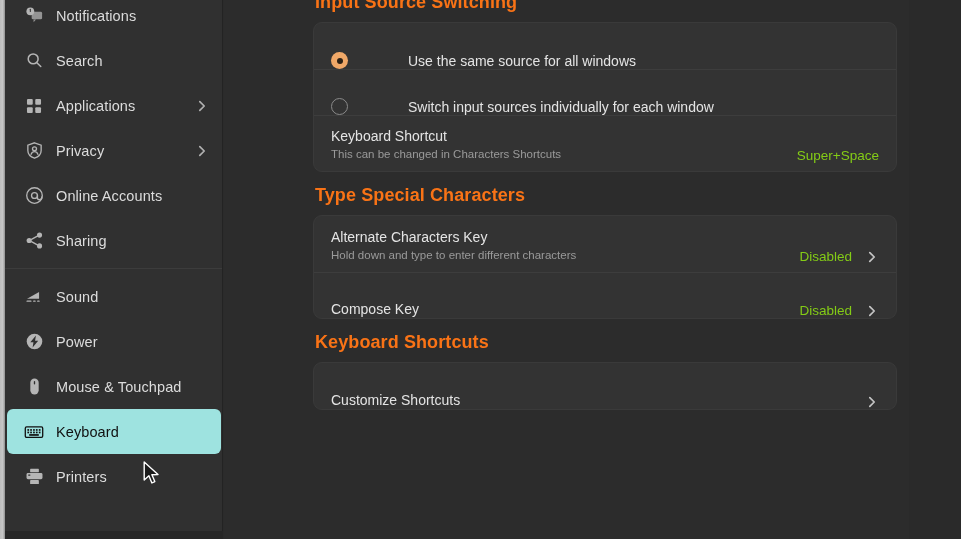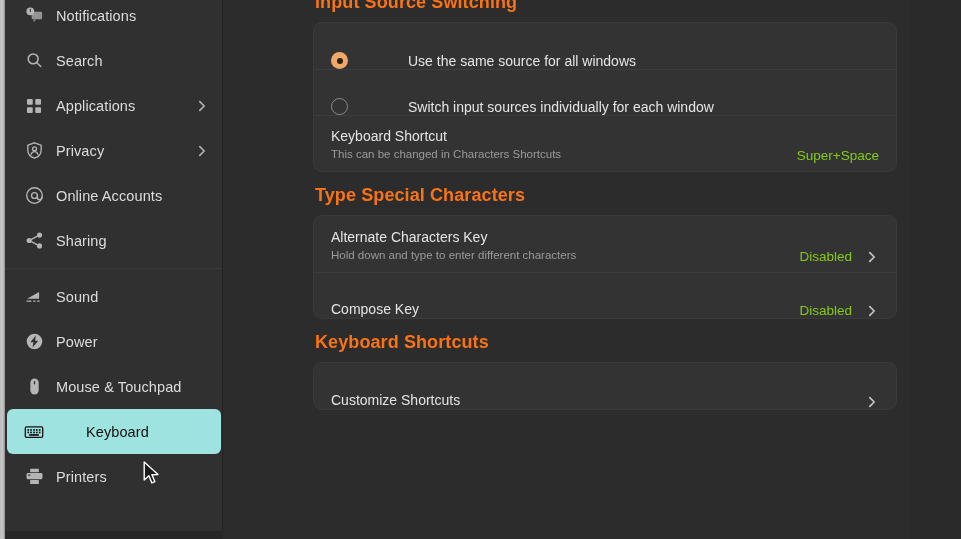--- a/index.html
+++ b/index.html
@@ -86,21 +86,21 @@
     font-size: 15px;
     line-height: 1;
     display: flex;
     align-items: center;
   }
   .nav-chevron svg { display: block; }
 
   .nav-item.selected {
     background: #9ee3e0;
   }
-  .nav-item.selected .nav-label { color: #101010; font-weight: 400; margin-left: 30px; }
+  .nav-item.selected .nav-label { color: #101010; font-weight: 400; }
   .nav-item.selected .nav-icon { color: #101010; }
 
   .nav-sep {
     height: 1px;
     background: #3c3c3c;
     margin: 5px 0 5px 0;
   }
 
   
   .content {

